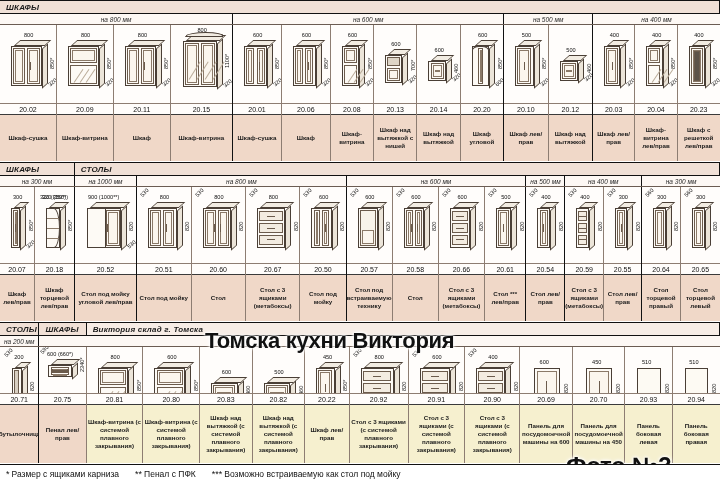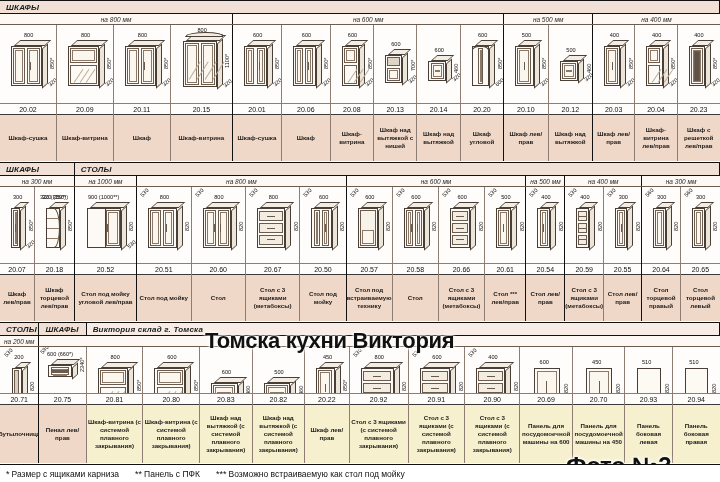--- a/index.html
+++ b/index.html
@@ -859,20 +859,20 @@
   <div class="overlay-title" id="mainTitle">Томска кухни Виктория</div>
   <div class="overlay-title" id="photoTitle">Фото №3</div>
 
   <div class="footer" id="footer">
       <div class="fn">
         <sup>*</sup>
         <span>Размер с ящиками карниза</span>
       </div>
       <div class="fn">
         <sup>**</sup>
-        <span>Панель с ПФК</span>
+        <span>Пенал с ПФК</span>
       </div>
       <div class="fn">
         <sup>***</sup>
         <span>Возможно встраиваемую как стол под мойку</span>
       </div>
     </div>
 </div>
 
 </body></html>

